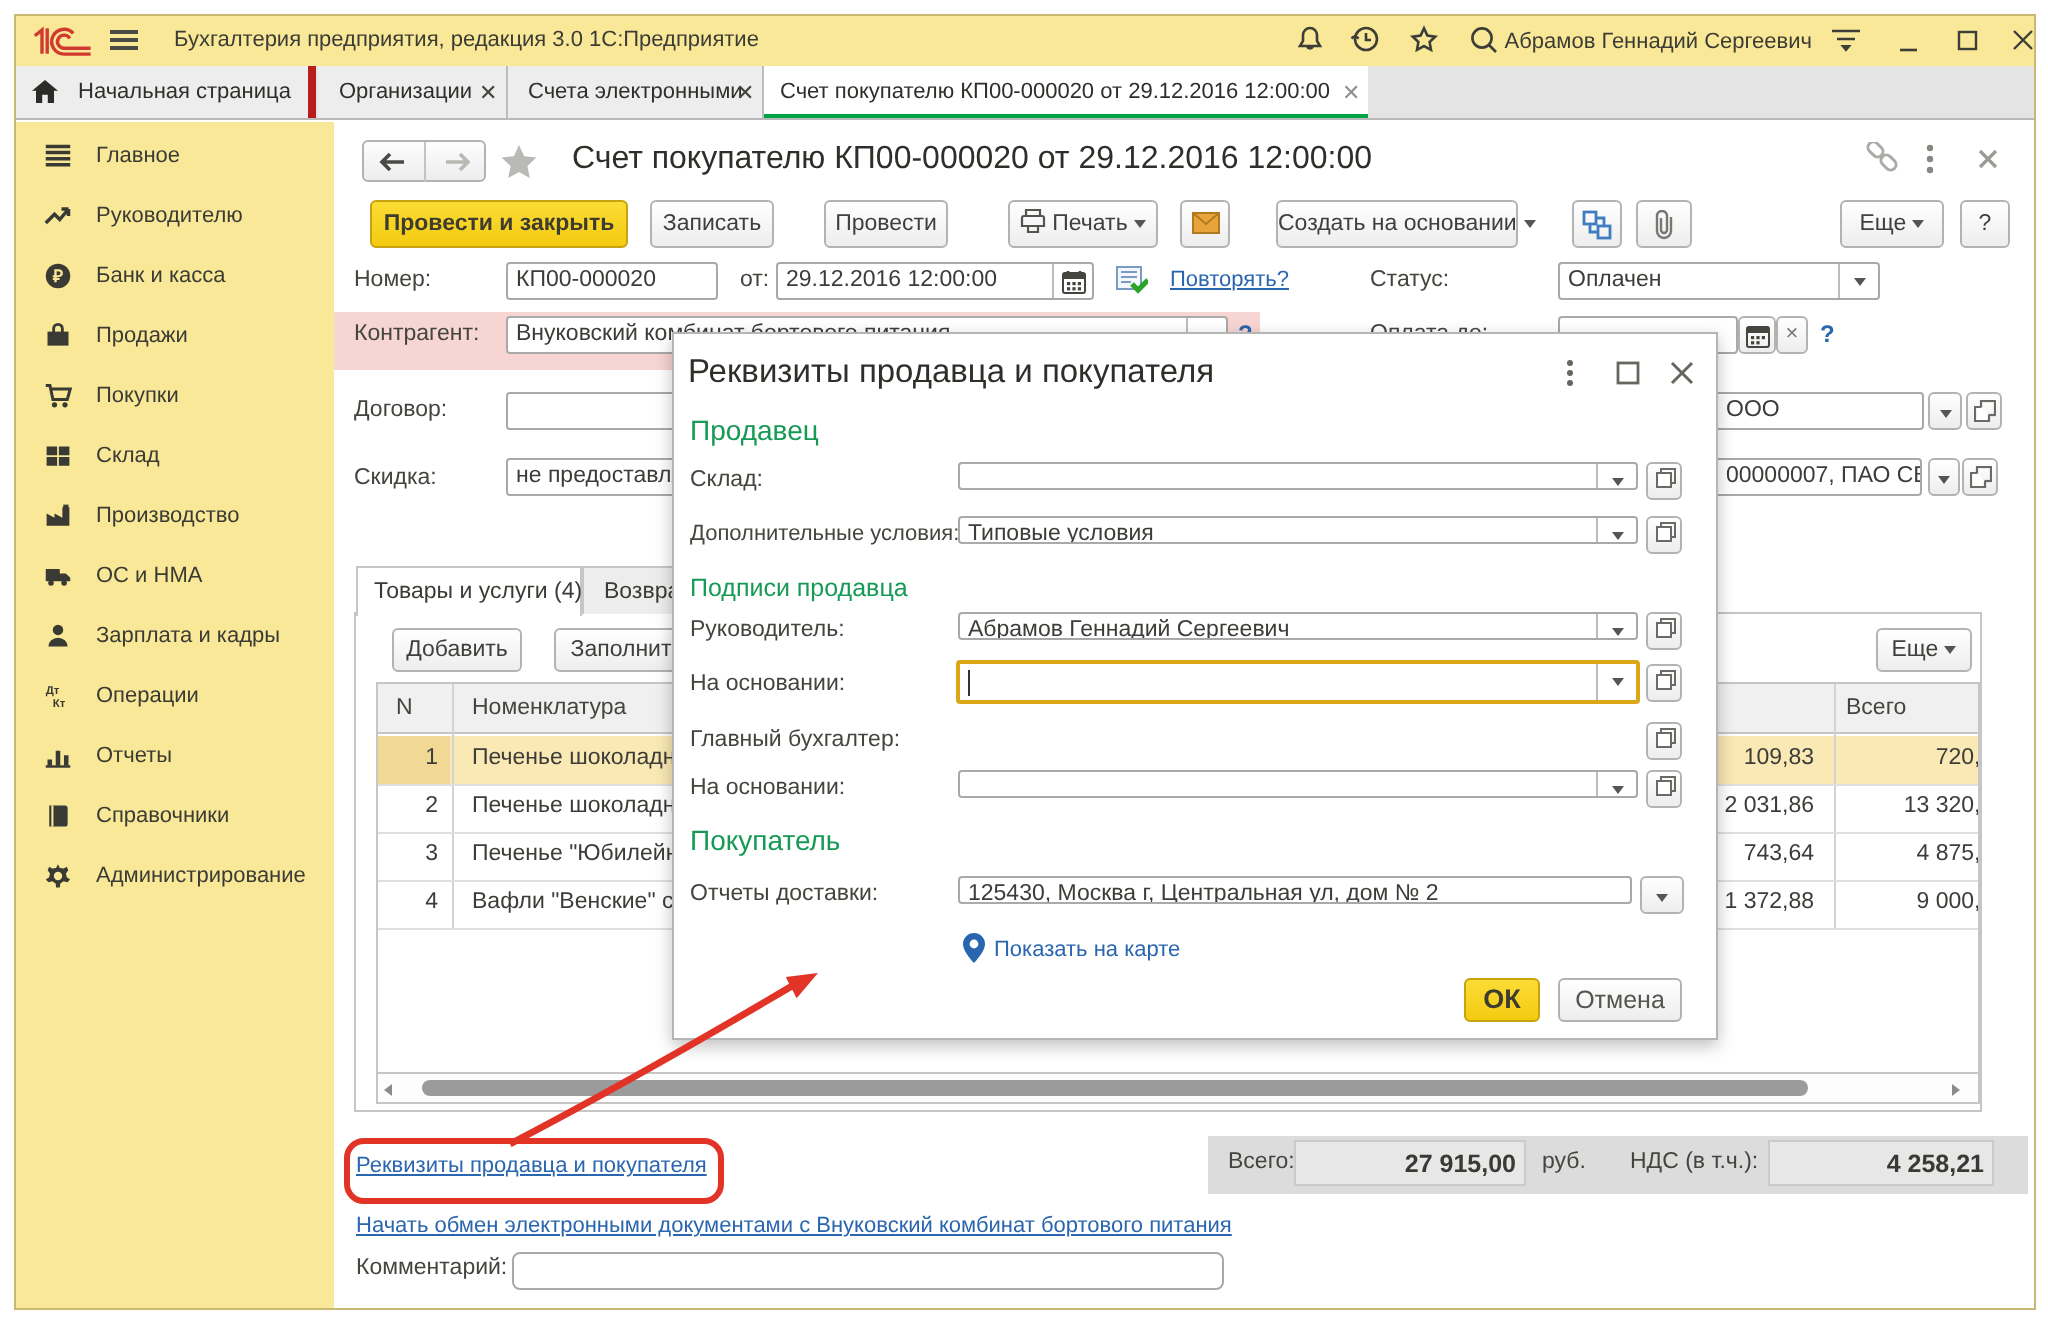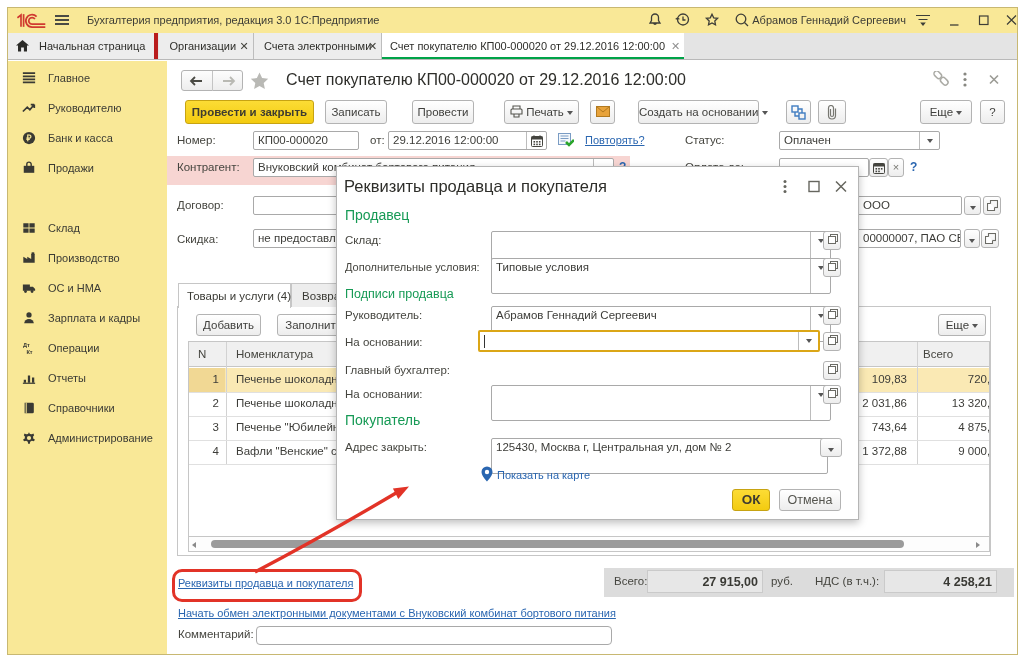--- a/index.html
+++ b/index.html
@@ -12,21 +12,21 @@
 .tri{display:inline-block;width:0;height:0;border-left:3.5px solid transparent;border-right:3.5px solid transparent;border-top:4px solid #555;vertical-align:middle}
 .combo-div{position:absolute;top:0;bottom:0;width:1px;background:#bcbcbc}
 .sbi{position:absolute;left:0;width:159px;height:30px}
 .sbi svg{position:absolute;left:14px;top:8px;width:14px;height:14px}
 .sbi span{position:absolute;left:40px;top:9px;font-size:11px;color:#3b3b35;white-space:nowrap}
 .rn{position:absolute;left:0;width:30px;font-size:11.5px;color:#3c3c38;text-align:right}
 .rt{position:absolute;left:47px;font-size:11.5px;color:#3c3c38;white-space:nowrap}
 .rp{position:absolute;left:600px;width:118px;font-size:11.5px;color:#3c3c38;text-align:right}
 .rv{position:absolute;left:728px;width:86px;font-size:11.5px;color:#3c3c38;text-align:right}
 .grn{position:absolute;color:#169a55;white-space:nowrap}
-.dfld{position:absolute;left:154px;width:340px;height:36px;background:#fff;border:1px solid #a9a9a9;border-radius:2px;font-size:11.5px;color:#3c3c38;padding:2px 22px 2px 4px;white-space:nowrap;overflow:hidden}
+.dfld{position:absolute;left:142px;width:340px;height:14px;background:#fff;border:1px solid #a9a9a9;border-radius:2px;font-size:11.5px;color:#3c3c38;padding:2px 22px 2px 4px;white-space:nowrap;overflow:hidden}
 .dico{position:absolute;left:486px;width:18px;height:19px;background:linear-gradient(#ffffff,#ededed);border:1px solid #b3b3b3;border-radius:3px}
 .dico:after{content:"";position:absolute;left:4px;top:4px;width:6px;height:6px;border:1px solid #6b6b65;background:#fff}
 .dico:before{content:"";position:absolute;left:6px;top:2px;width:6px;height:6px;border:1px solid #6b6b65}
 </style></head>
 <body>
 
 <div class="ab" style="left:7px;top:7px;width:1011px;height:648px;border:1px solid #c8b872;background:#fff"></div>
 
 <div class="ab" id="titlebar" style="left:8px;top:8px;width:1009px;height:25px;background:#f9e897">
 <svg class="ab" style="left:9px;top:5px" width="29" height="15" viewBox="0 0 29 14.5">
@@ -103,20 +103,28 @@
         <text x="8" y="11.5" font-size="10" font-weight="bold" fill="#f9e897" text-anchor="middle">₽</text>
       </svg>
       <span>Банк и касса</span>
     </div>
 <div class="sbi" style="top:92px">
       <svg viewBox="0 0 16 16">
         <path d="M2 5.5 h12 v8 h-12 z" fill="#3a3a34"></path>
         <path d="M5.5 7 V3.8 a2.5 2.5 0 0 1 5 0 V7" stroke="#3a3a34" stroke-width="1.6" fill="none"></path>
       </svg>
       <span>Продажи</span>
+    </div>
+<div class="sbi" style="top:122px">
+      <svg viewBox="0 0 16 16">
+        <path d="M1 2 h2.4 l1.7 8 h8.2 l1.7 -6 H4" stroke="#3a3a34" stroke-width="1.7" fill="none"></path>
+        <circle cx="6" cy="13" r="1.5" fill="#3a3a34"></circle>
+        <circle cx="12" cy="13" r="1.5" fill="#3a3a34"></circle>
+      </svg>
+      <span>Покупки</span>
     </div>
 <div class="sbi" style="top:152px">
       <svg viewBox="0 0 16 16">
         <path d="M1.5 2.5h6v5h-6z M8.5 2.5h6v5h-6z M1.5 8.5h6v5h-6z M8.5 8.5h6v5h-6z" fill="#3a3a34"></path>
       </svg>
       <span>Склад</span>
     </div>
 <div class="sbi" style="top:182px">
       <svg viewBox="0 0 16 16">
         <path d="M1.5 13.5 V6.5 L6 9 V6.5 L10.5 9 V3 h4 V13.5 z" fill="#3a3a34"></path>
@@ -396,21 +404,21 @@
 <div class="dico" style="top:165px"></div>
 <div class="lbl" style="left:8px;top:197px">Главный бухгалтер:</div>
 <div class="dico" style="top:194px"></div>
 <div class="lbl" style="left:8px;top:221px">На основании:</div>
 <div class="dfld" style="top:218px">
       <div class="combo-div" style="right:19px"></div>
       <span class="tri ab" style="right:6px;top:7px"></span>
     </div>
 <div class="dico" style="top:218px"></div>
 <div class="grn" style="left:8px;top:245px;font-size:14px">Покупатель</div>
-<div class="lbl" style="left:8px;top:274px">Адрес закрыть:</div>
+<div class="lbl" style="left:8px;top:274px">Отчеты доставки:</div>
 <div class="dfld" style="top:271px;width:337px">125430, Москва г, Центральная ул, дом № 2</div>
 <div class="btn" style="left:483px;top:271px;width:22px;height:19px"><span class="tri" style="margin-top:8px"></span></div>
 <svg class="ab" style="left:144px;top:299px" width="12" height="16" viewBox="0 0 12 16">
       <path d="M6 0.5 a5.5 5.5 0 0 1 5.5 5.5 c0 4 -5.5 9.5 -5.5 9.5 S0.5 10 0.5 6 A5.5 5.5 0 0 1 6 0.5" fill="#2a66b0"></path>
       <circle cx="6" cy="6" r="2.2" fill="#fff"></circle>
     </svg>
 <a class="lnk" style="left:160px;top:302px;text-decoration:none">Показать на карте</a>
 <div class="ybtn" style="left:395px;top:322px;width:38px;height:22px;line-height:20px;font-size:13.5px">ОК</div>
 <div class="btn" style="left:442px;top:322px;width:62px;height:22px;line-height:20px;font-size:12.5px;color:#55554f">Отмена</div>
 </div>

